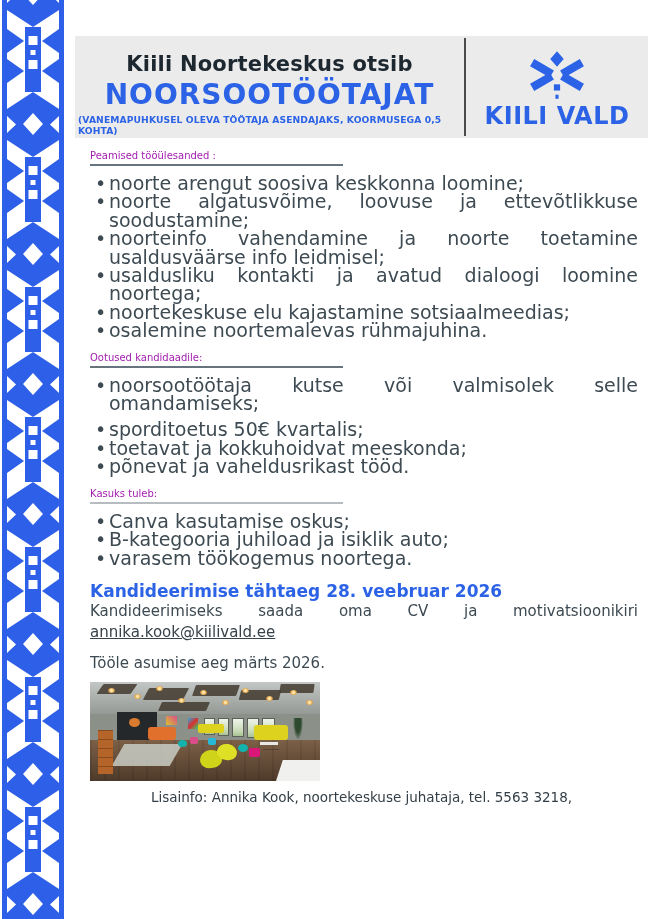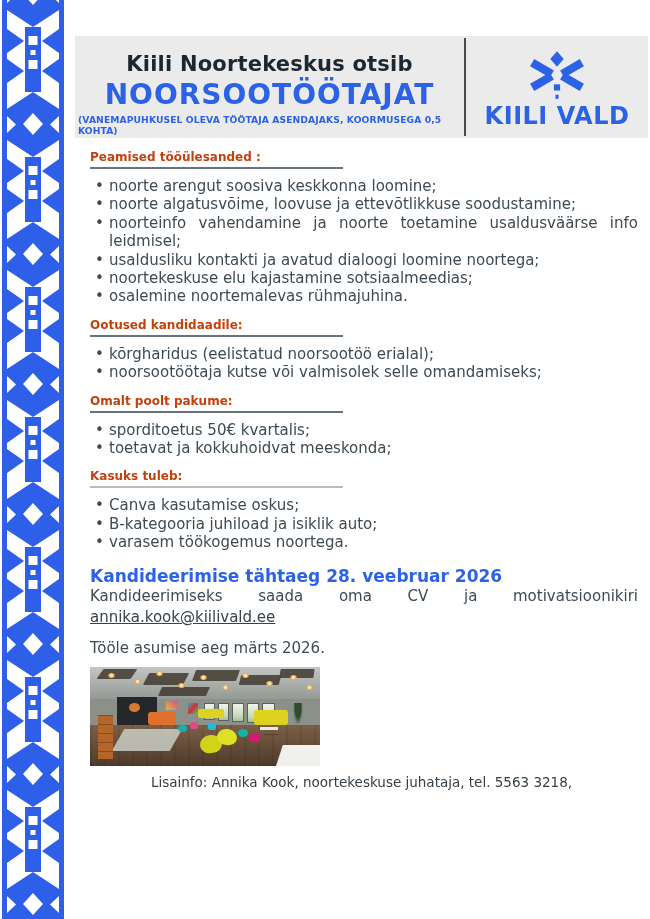--- a/index.html
+++ b/index.html
@@ -15,24 +15,24 @@
   .header-box{margin-top:36px;height:102px;background:#ebebeb;display:flex;align-items:stretch;}
   .header-left{width:389px;text-align:center;padding-top:16px;box-sizing:border-box;}
   .header-title{font-size:21px;font-weight:bold;color:#1d2730;letter-spacing:.2px;}
   .header-position{font-size:28px;font-weight:bold;color:#2c63e6;letter-spacing:1px;margin-top:2px;}
   .header-subtitle{font-size:9.2px;font-weight:600;color:#2c63e6;text-align:left;margin:3px 0 0 3px;letter-spacing:.1px;}
   .header-divider{width:2px;background:#4a4a4a;margin:2px 0;}
   .header-right{flex:1;display:flex;flex-direction:column;align-items:center;justify-content:center;padding-top:6px;}
   .logo-text{font-size:24px;font-weight:bold;color:#2c63e6;letter-spacing:.5px;margin-top:2px;}
   
   .sections{margin:0 10px 0 15px;}
-  .sec-heading{margin-top:12px;font-size:12px;font-weight:bold;color:#c2410c;}
+  .sec-heading{margin-top:12px;font-size:10px;font-weight:normal;color:#a21caf;}
   .sec-heading .rule{display:inline-block;width:253px;border-bottom:2px solid #67737d;padding-bottom:3px;}
   .sec4 .rule{border-bottom-color:#b6bcc0;}
-  ul.bullets{margin:8px 0 0 0;padding:0;list-style:none;font-size:15px;line-height:18.4px;text-align:justify;}
+  ul.bullets{margin:8px 0 0 0;padding:0;list-style:none;font-size:19px;line-height:18.4px;text-align:justify;}
   ul.bullets li{position:relative;padding-left:19px;}
   ul.bullets li::before{content:"•";position:absolute;left:5px;top:0;color:#3d4a52;}
   
   .deadline{margin:14px 10px 0 15px;font-size:17px;font-weight:bold;color:#2c63e6;}
   .apply{margin:1px 10px 0 15px;font-size:15px;line-height:19px;}
   .apply-line{text-align:justify;text-align-last:justify;}
   .apply-email{display:inline-block;margin-top:2px;color:#37424a;text-decoration:underline;}
   .start-date{margin:12px 10px 0 15px;font-size:15px;}
   .footer{margin-top:8px;text-align:center;font-size:13.5px;line-height:16.5px;color:#333e46;}
   
@@ -134,30 +134,27 @@
         <li>noorteinfo vahendamine ja noorte toetamine usaldusväärse info leidmisel;</li>
         <li>usaldusliku kontakti ja avatud dialoogi loomine noortega;</li>
         <li>noortekeskuse elu kajastamine sotsiaalmeedias;</li>
         <li>osalemine noortemalevas rühmajuhina.</li>
       </ul>
 
       <div class="sec-heading">
         <span class="rule">Ootused kandidaadile:</span>
       </div>
       <ul class="bullets">
-        <li>kõrgharidus (eelistatud noorsootöö erialal);</li>
         <li>noorsootöötaja kutse või valmisolek selle omandamiseks;</li>
       </ul>
 
-      <div class="sec-heading">
-        <span class="rule">Omalt poolt pakume:</span>
-      </div>
       <ul class="bullets">
         <li>sporditoetus 50€ kvartalis;</li>
         <li>toetavat ja kokkuhoidvat meeskonda;</li>
+        <li>põnevat ja vaheldusrikast tööd.</li>
       </ul>
 
       <div class="sec-heading sec4">
         <span class="rule">Kasuks tuleb:</span>
       </div>
       <ul class="bullets">
         <li>Canva kasutamise oskus;</li>
         <li>B-kategooria juhiload ja isiklik auto;</li>
         <li>varasem töökogemus noortega.</li>
       </ul>

